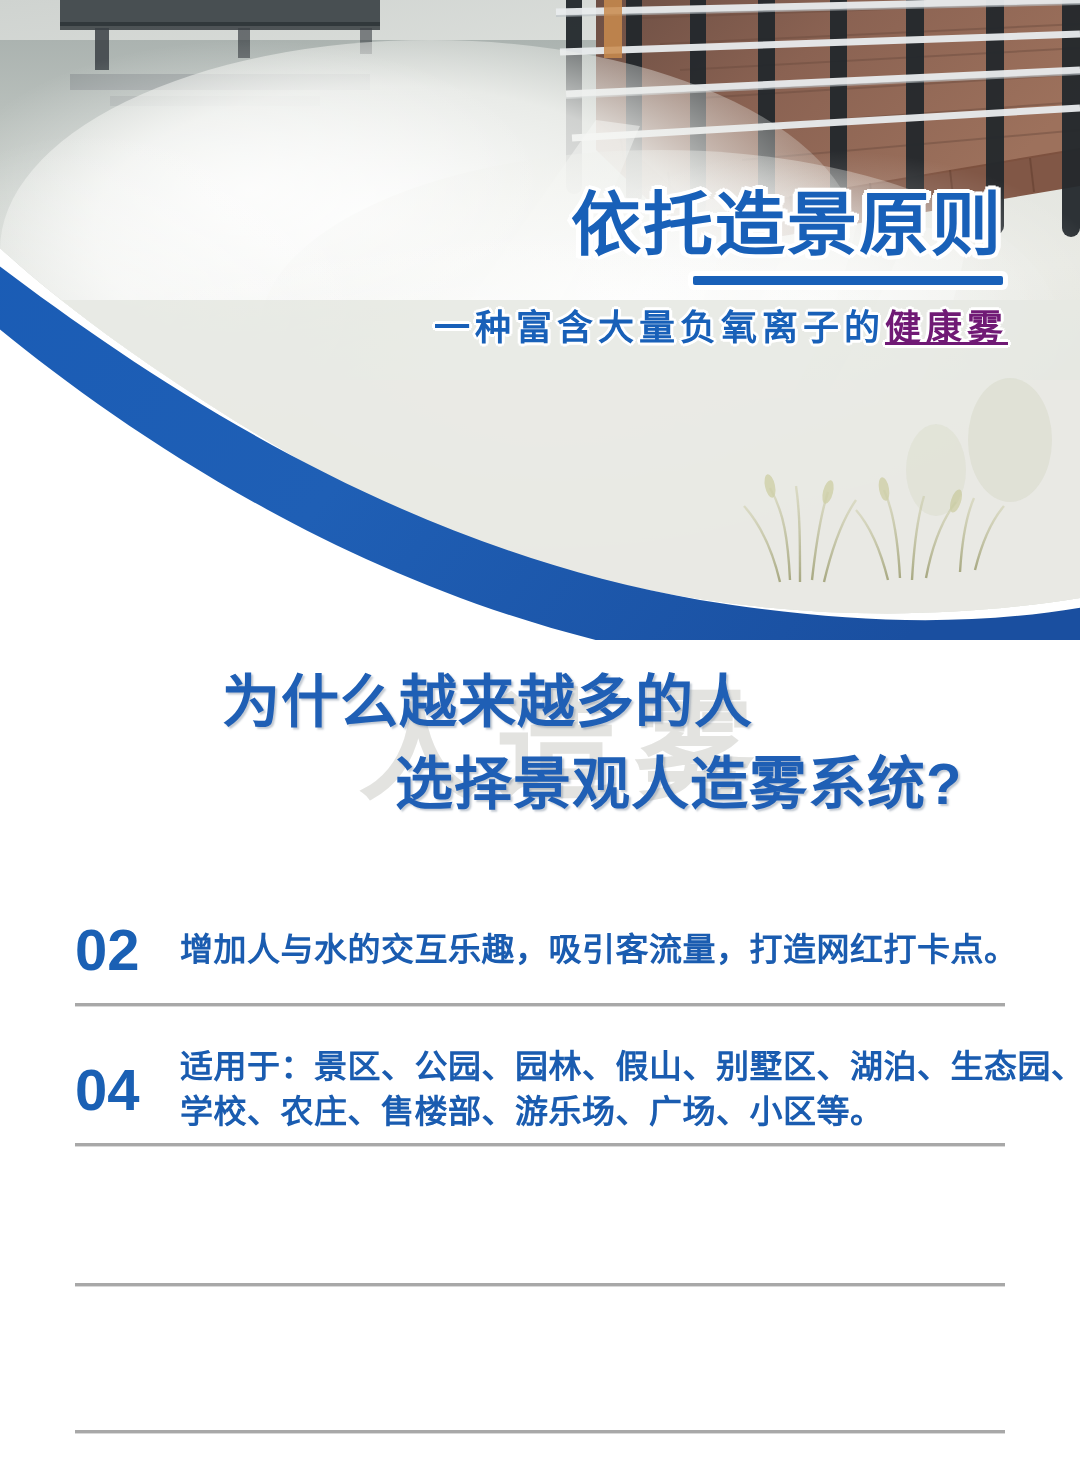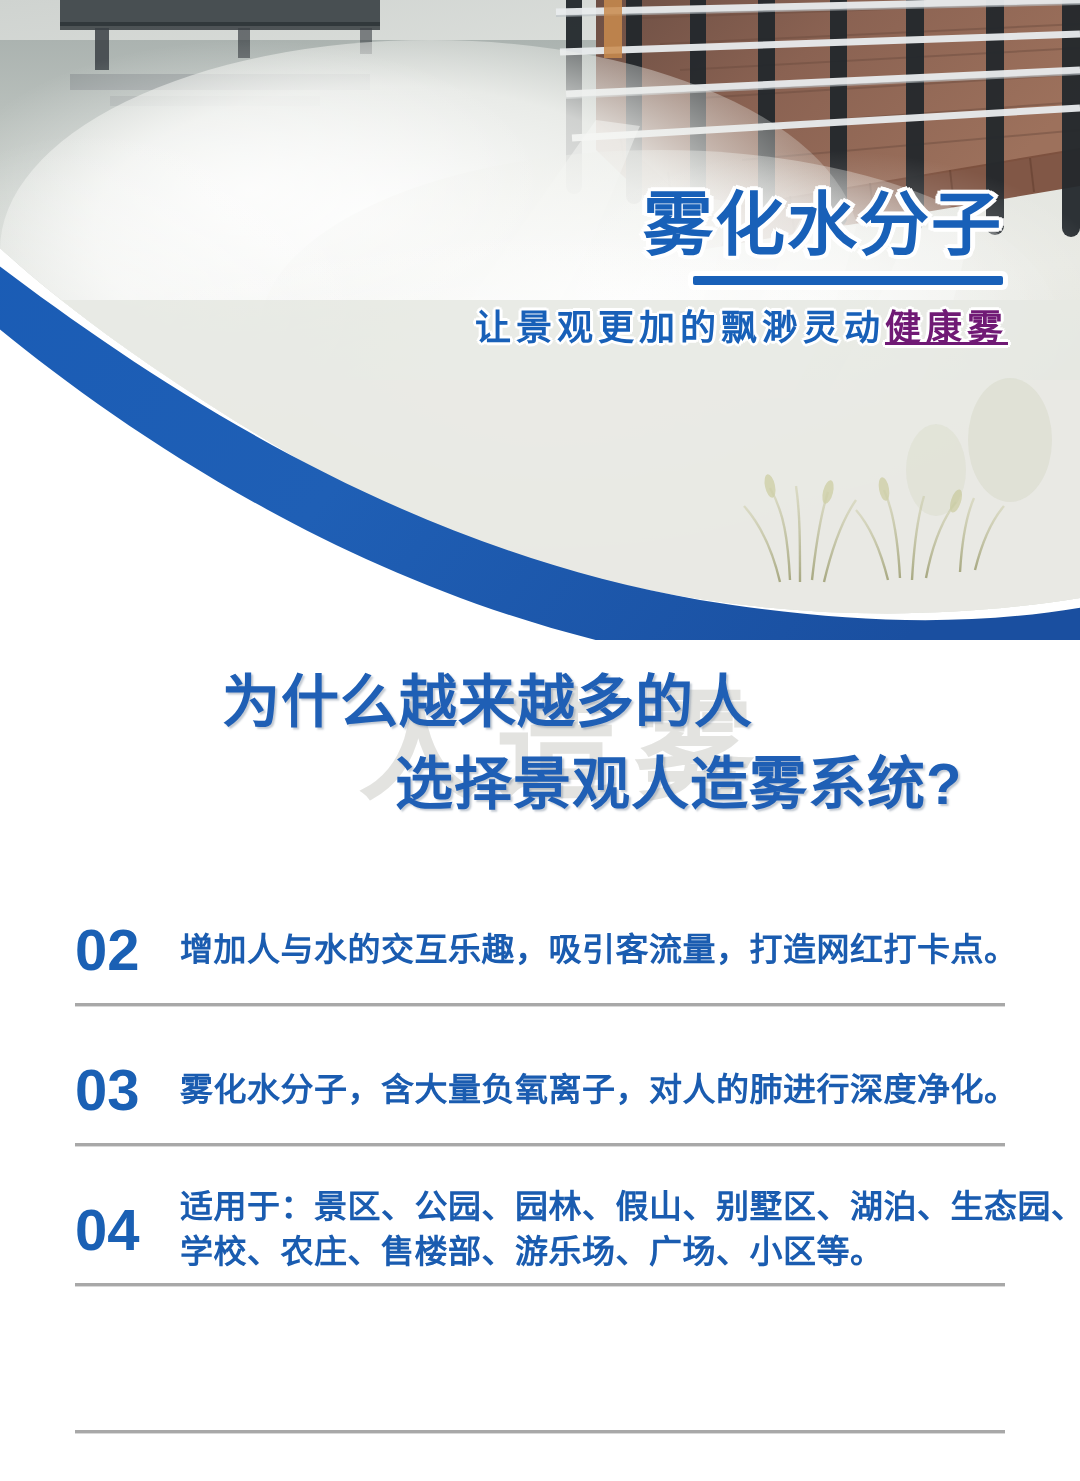--- a/index.html
+++ b/index.html
@@ -354,23 +354,23 @@
         <path d="M -40,236
                  C 120,360 380,545 700,600
                  C 860,626 990,628 1120,600
                  L 1120,660
                  C 980,690 840,686 680,658
                  C 350,600 90,408 -40,296 Z" fill="url(#bandGrad)"></path>
       </g>
     </svg>
 
     <div class="hero-text">
-      <div class="hero-title">雾化水分子</div>
+      <div class="hero-title">依托造景原则</div>
       <div class="hero-rule"></div>
-      <div class="hero-sub"><span>让景观更加的飘渺灵动</span><span class="accent">健康雾</span></div>
+      <div class="hero-sub"><span>一种富含大量负氧离子的</span><span class="accent">健康雾</span></div>
     </div>
   </div>
 
   <div class="section-heading">
     <div class="watermark">人造雾</div>
     <div class="heading-line heading-line-1">为什么越来越多的人</div>
     <div class="heading-line heading-line-2">选择景观人造雾系统?</div>
   </div>
 
   <div class="feature-list">
@@ -378,26 +378,20 @@
     <div class="divider" style="top:123px;"></div>
 
     <div class="feature-row r2">
       <div class="feature-num">02</div>
       <div class="feature-text">
         <span class="tline">增加人与水的交互乐趣，吸引客流量，打造网红打卡点。</span>
       </div>
     </div>
     <div class="divider" style="top:263px;"></div>
 
-    <div class="feature-row r3">
-      <div class="feature-num">03</div>
-      <div class="feature-text">
-        <span class="tline">雾化水分子，含大量负氧离子，对人的肺进行深度净化。</span>
-      </div>
-    </div>
     <div class="divider" style="top:403px;"></div>
 
     <div class="feature-row r4">
       <div class="feature-num">04</div>
       <div class="feature-text">
         <span class="tline">适用于：景区、公园、园林、假山、别墅区、湖泊、生态园、</span>
         <span class="tline">学校、农庄、售楼部、游乐场、广场、小区等。</span>
       </div>
     </div>
     <div class="divider" style="top:550px;"></div>

